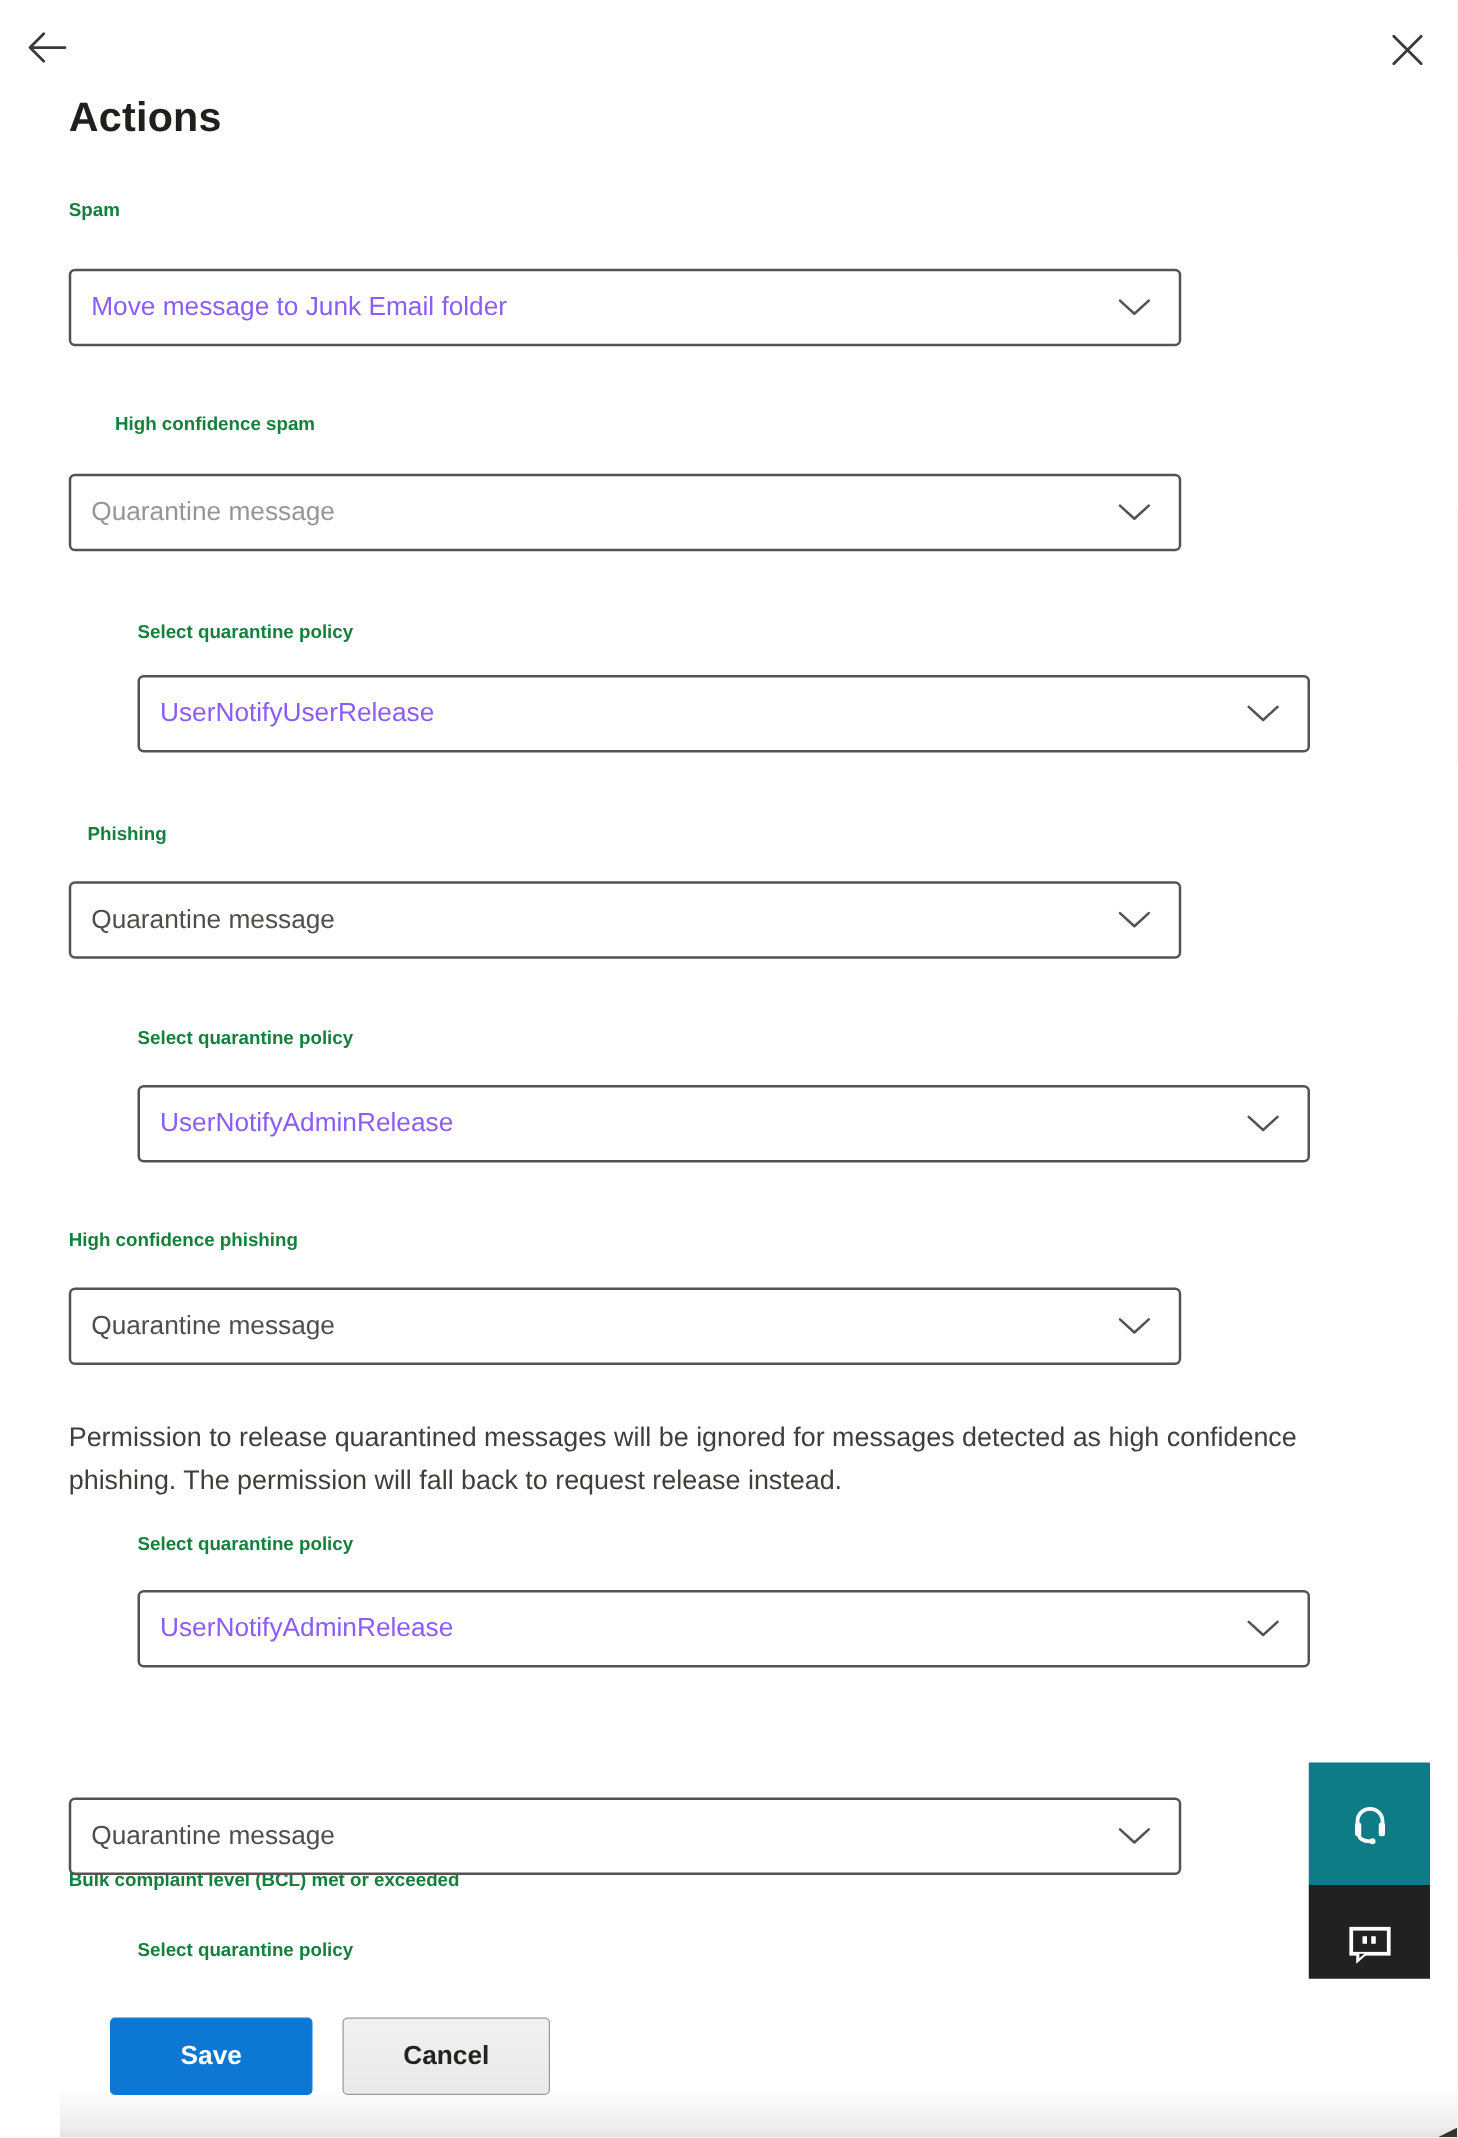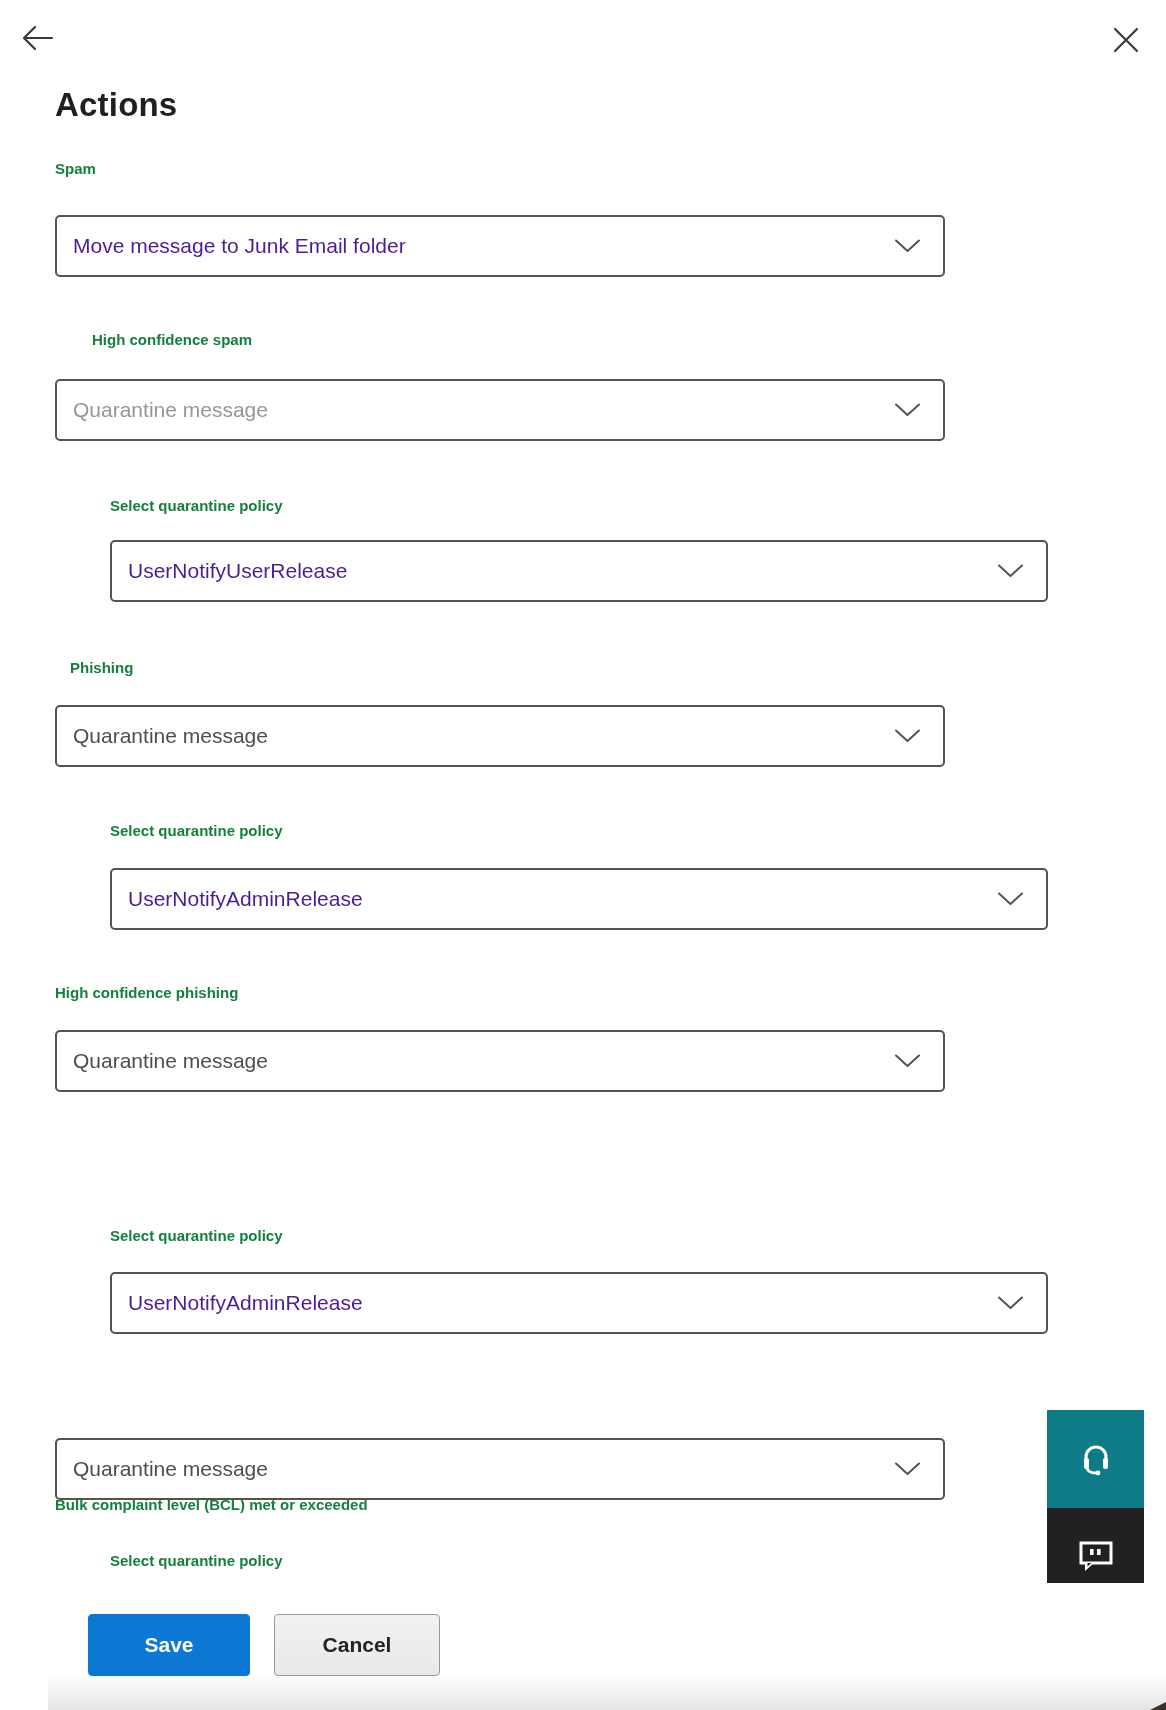--- a/index.html
+++ b/index.html
@@ -4,27 +4,27 @@
 <style>
   html,body{margin:0;padding:0;background:#f0f0f0;}
   *{box-sizing:border-box;font-family:"Liberation Sans", sans-serif;}
   .panel{
     position:relative;width:1166px;height:1710px;background:#ffffff;
     overflow:hidden;margin:0 auto;
   }
   .icon-btn{position:absolute;background:none;border:none;padding:0;cursor:pointer;width:36px;height:36px;display:flex;align-items:center;justify-content:center;}
   .back-btn{left:20px;top:20px;}
   .close-btn{left:1108px;top:22px;}
-  .page-title{position:absolute;left:55px;top:86px;font-size:33px;font-weight:700;color:#201f1e;letter-spacing:.2px;}
+  .page-title{position:absolute;left:55px;top:75px;font-size:33px;font-weight:700;color:#201f1e;letter-spacing:.2px;}
   .field-label{position:absolute;font-size:15px;font-weight:600;color:#15803d;}
   .dropdown{
     position:absolute;height:62px;background:#fff;border:2px solid #55524f;border-radius:5px;
     display:flex;align-items:center;padding:0 56px 0 16px;cursor:pointer;
   }
-  .dropdown .value{font-size:21px;color:#4c1d95;white-space:nowrap;overflow:hidden;}
+  .dropdown .value{font-size:21px;color:#8b5cf6;white-space:nowrap;overflow:hidden;}
   .value-muted{color:#989694 !important;}
   .value-mid{color:#504e4c !important;}
   .chev{position:absolute;right:22px;top:50%;transform:translateY(-50%);display:flex;}
   .note{position:absolute;left:55px;top:1134px;width:990px;font-size:21.5px;line-height:33.5px;color:#403e3c;}
   .cut-label-wrap{position:absolute;left:110px;top:1552px;height:31px;overflow:hidden;}
   .cut-label-wrap .field-label{position:static;}
   .footer{
     position:absolute;left:0;top:1583px;width:1166px;height:127px;
     background:linear-gradient(180deg,#ffffff 0%,#ffffff 70%,#ececec 94%,#e2e2e2 100%);
     margin-left:48px;
@@ -112,20 +112,21 @@
   <div class="field-label" style="left:55px;top:984px;">High confidence phishing</div>
   <div class="dropdown" style="left:55px;top:1030px;width:890px;">
     <span class="value value-mid">Quarantine message</span>
     <span class="chev">
       <svg width="27" height="15" viewBox="0 0 27 15" fill="none">
           <path d="M2 2 L13.5 12.5 L25 2" stroke="#55524f" stroke-width="2" stroke-linecap="round" stroke-linejoin="round"></path>
         </svg>
     </span>
   </div>
 
+  <div class="note">Permission to release quarantined messages will be ignored for messages detected as high confidence phishing. The permission will fall back to request release instead.</div>
 
   <div class="field-label" style="left:110px;top:1227px;">Select quarantine policy</div>
   <div class="dropdown" style="left:110px;top:1272px;width:938px;">
     <span class="value">UserNotifyAdminRelease</span>
     <span class="chev">
       <svg width="27" height="15" viewBox="0 0 27 15" fill="none">
           <path d="M2 2 L13.5 12.5 L25 2" stroke="#55524f" stroke-width="2" stroke-linecap="round" stroke-linejoin="round"></path>
         </svg>
     </span>
   </div>

